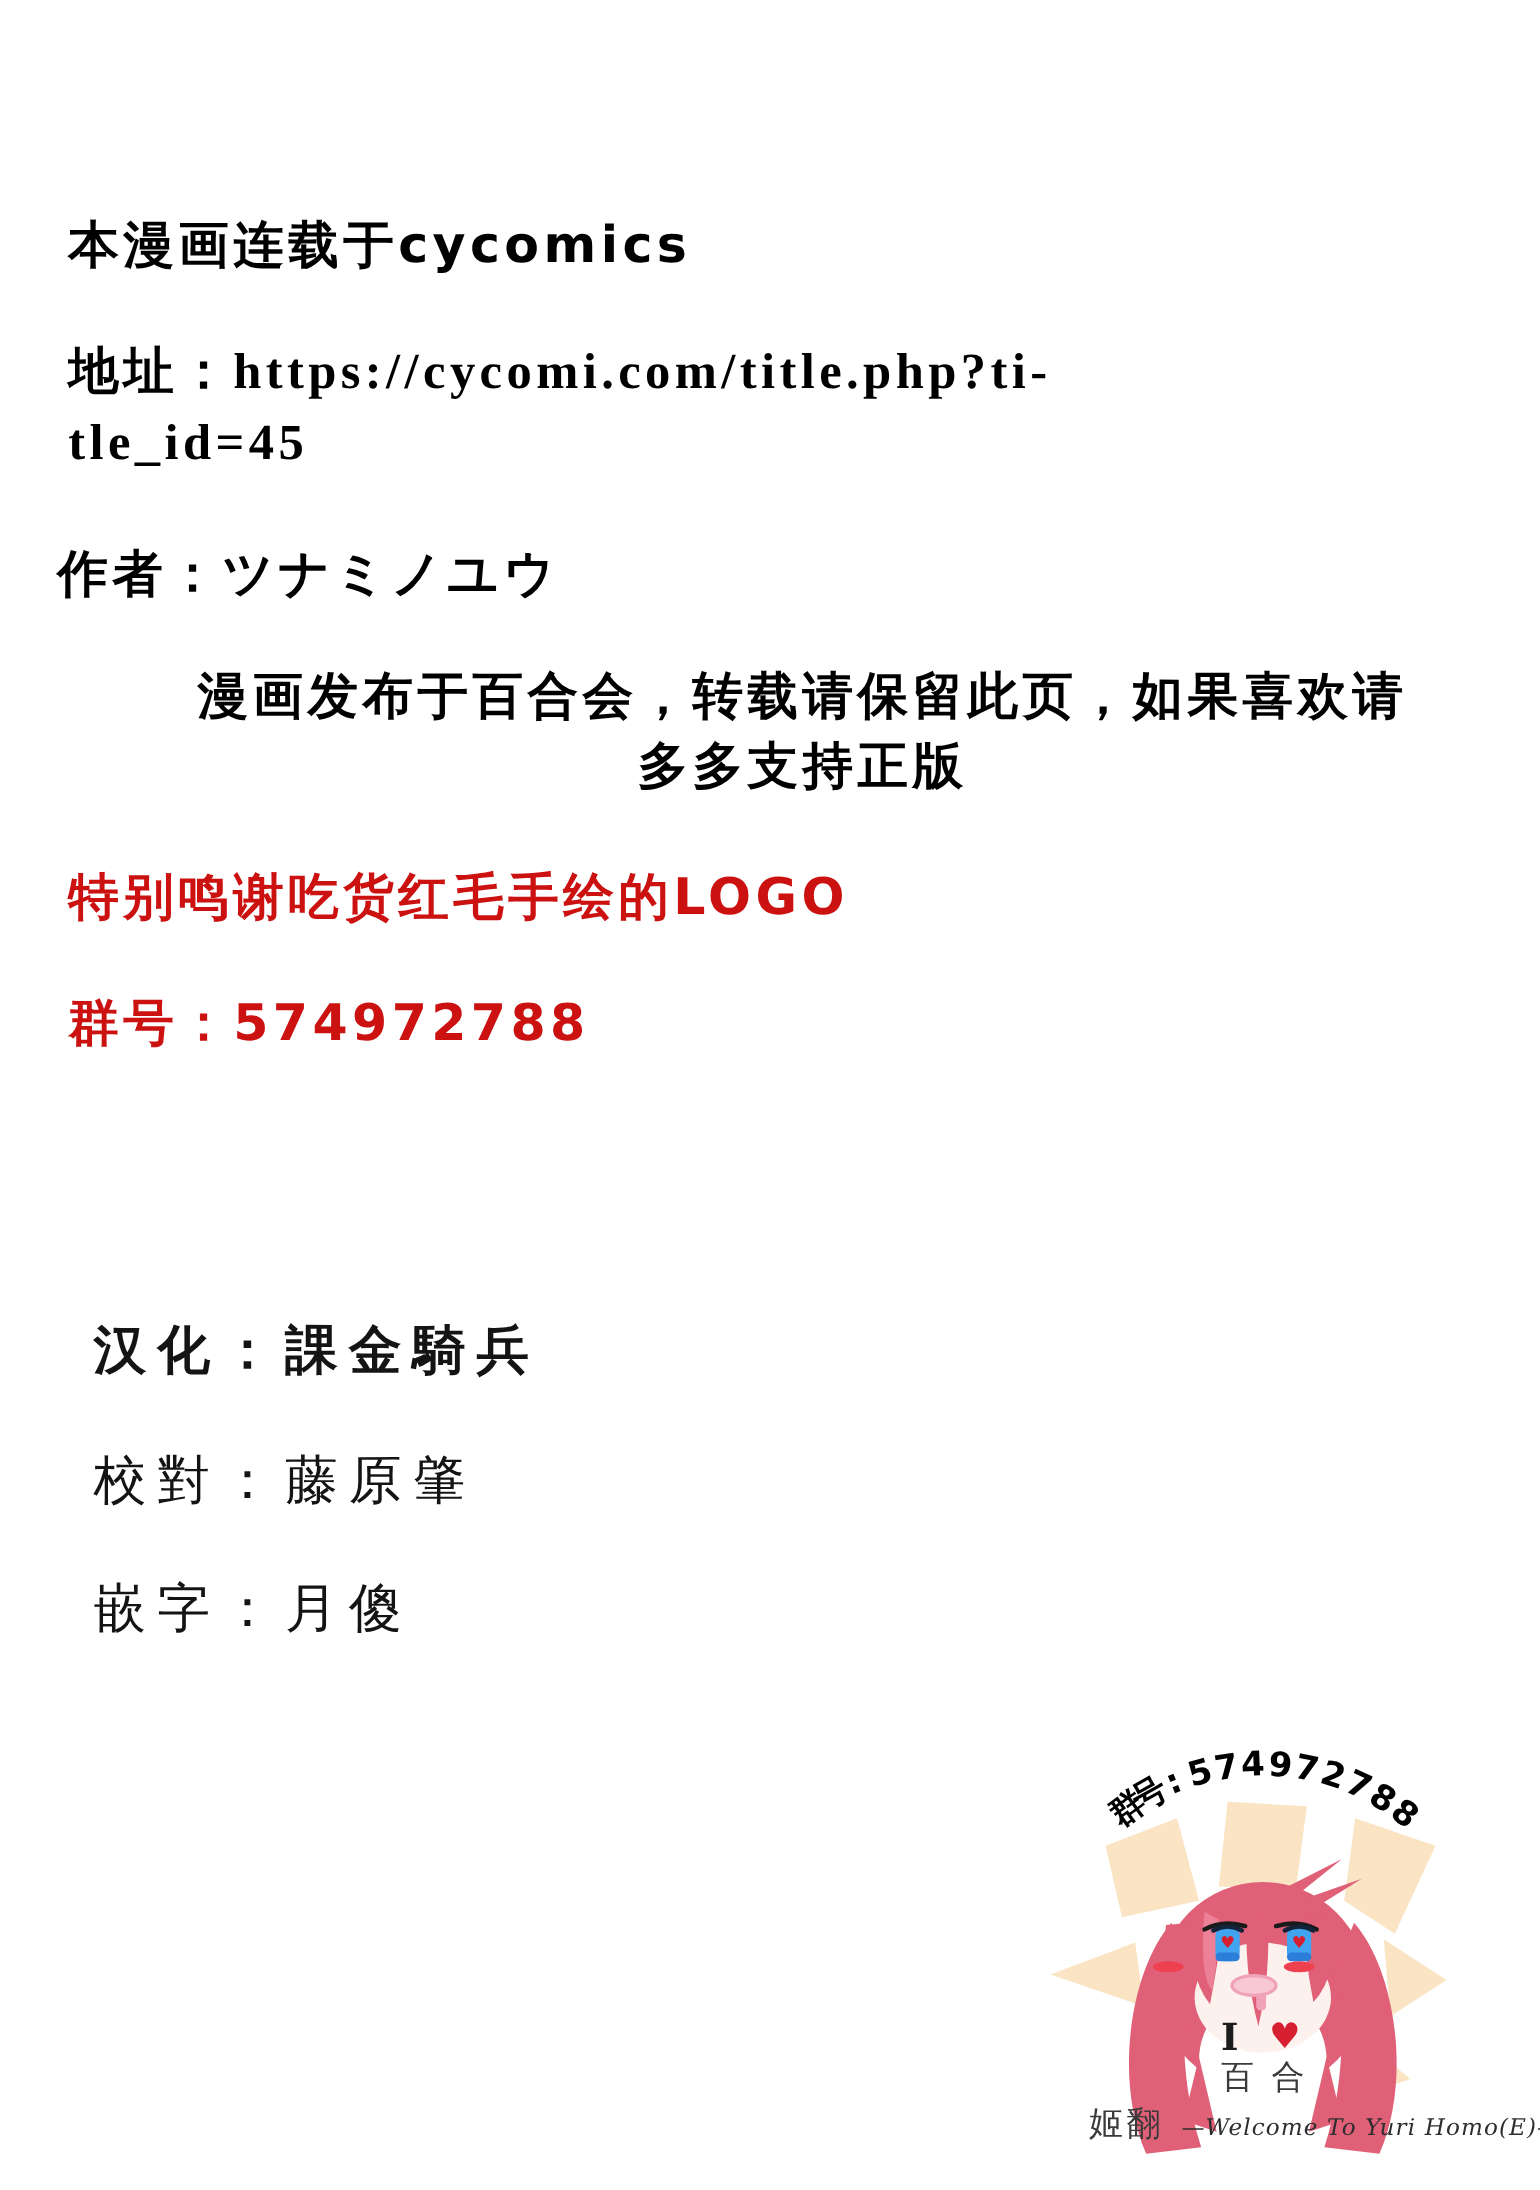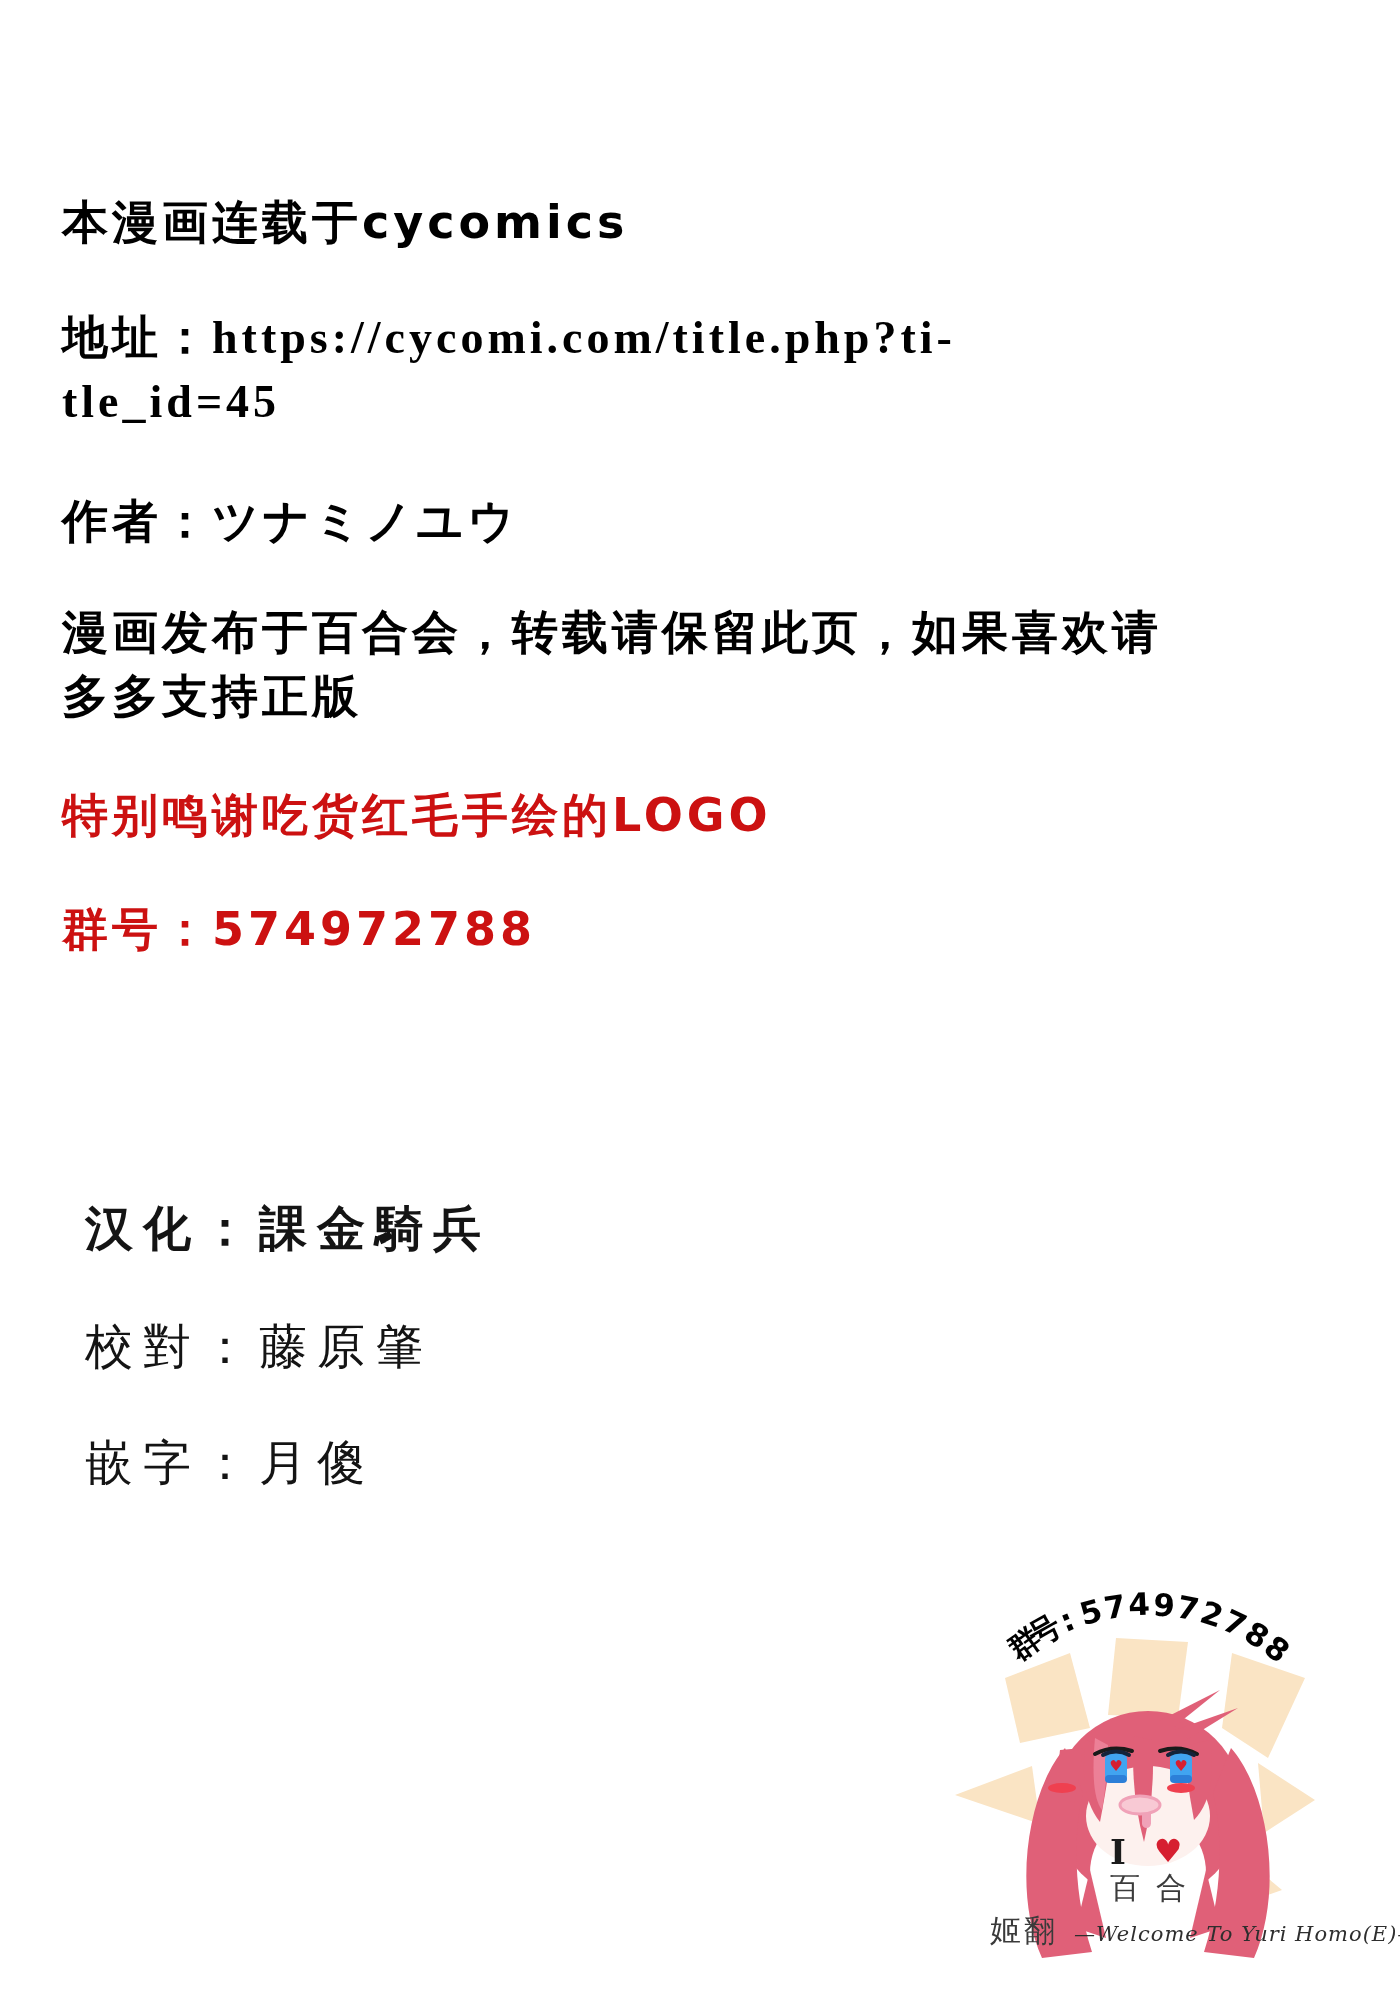--- a/index.html
+++ b/index.html
@@ -42,23 +42,23 @@
   .eye-heart{font:bold 15px "DejaVu Sans",sans-serif;}
 </style>
 </head>
 <body>
 
 <p class="abs heavy" style="left:62px;top:190px;text-align:right;">本漫画连载于cycomics</p>
 
 <p class="abs heavy" style="left:62px;top:306px;width:1335px;font-family:Liberation Serif, serif;">地址：https://cycomi.com/title.php?ti-
 tle_id=45</p>
 
-<p class="abs heavy" style="left:62px;top:489px;">作者：ツナミノユウ</p>
+<p class="abs heavy" style="left:52px;top:489px;">作者：ツナミノユウ</p>
 
-<p class="abs heavy" style="left:62px;top:600px;width:1335px;">漫画发布于百合会，转载请保留此页，如果喜欢请
+<p class="abs heavy" style="left:62px;top:600px;width:1335px;text-align:center;">漫画发布于百合会，转载请保留此页，如果喜欢请
 多多支持正版</p>
 
 <p class="abs heavy red" style="left:62px;top:783px;">特别鸣谢吃货红毛手绘的LOGO</p>
 
 <p class="abs heavy red" style="left:62px;top:897px;">群号：574972788</p>
 
 <p class="abs staff-line" style="left:85px;top:1200px;font-weight:bold;">汉化：課金騎兵</p>
 
 <p class="abs staff-line" style="left:85px;top:1318px;">校對：藤原肇</p>
 

